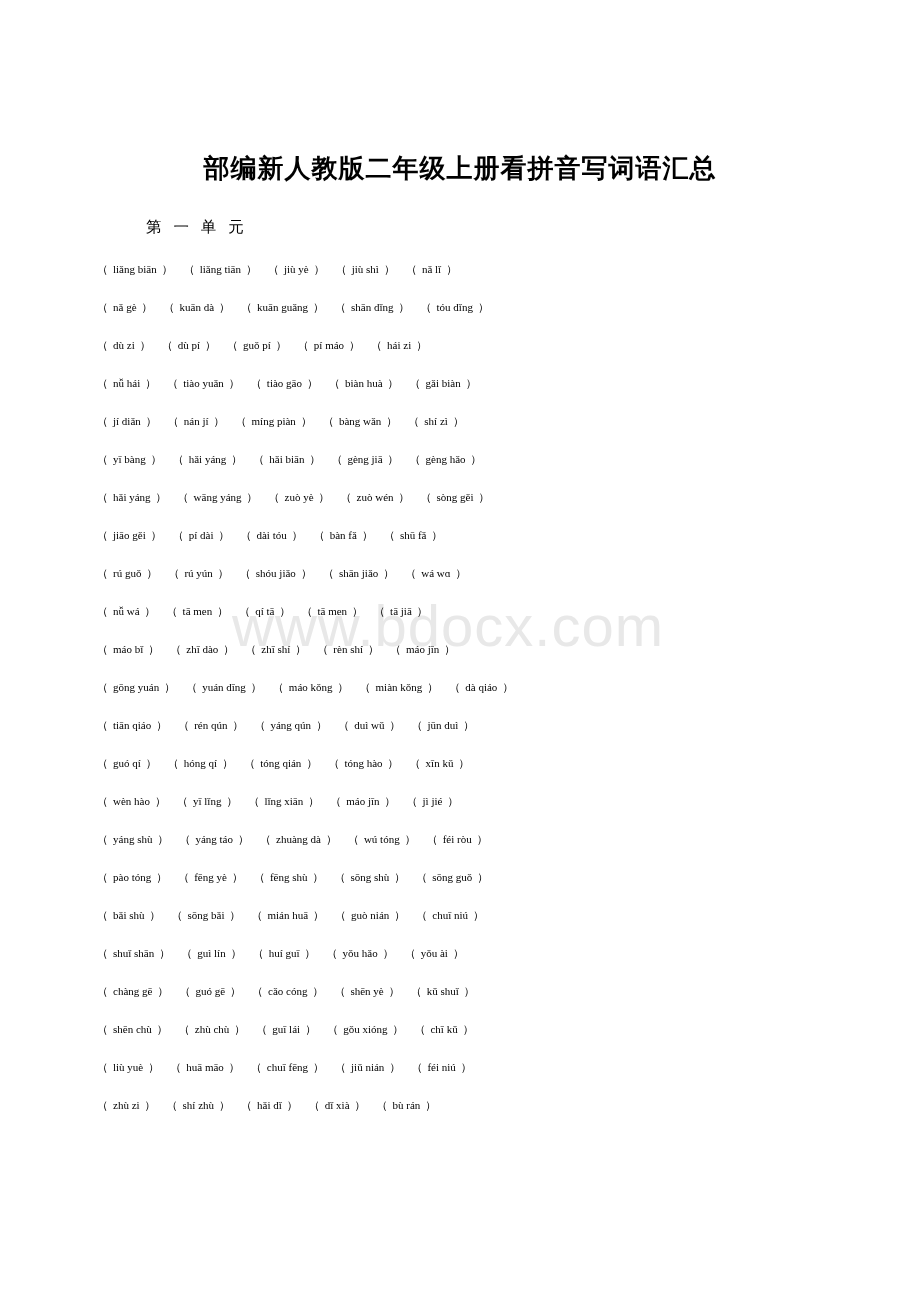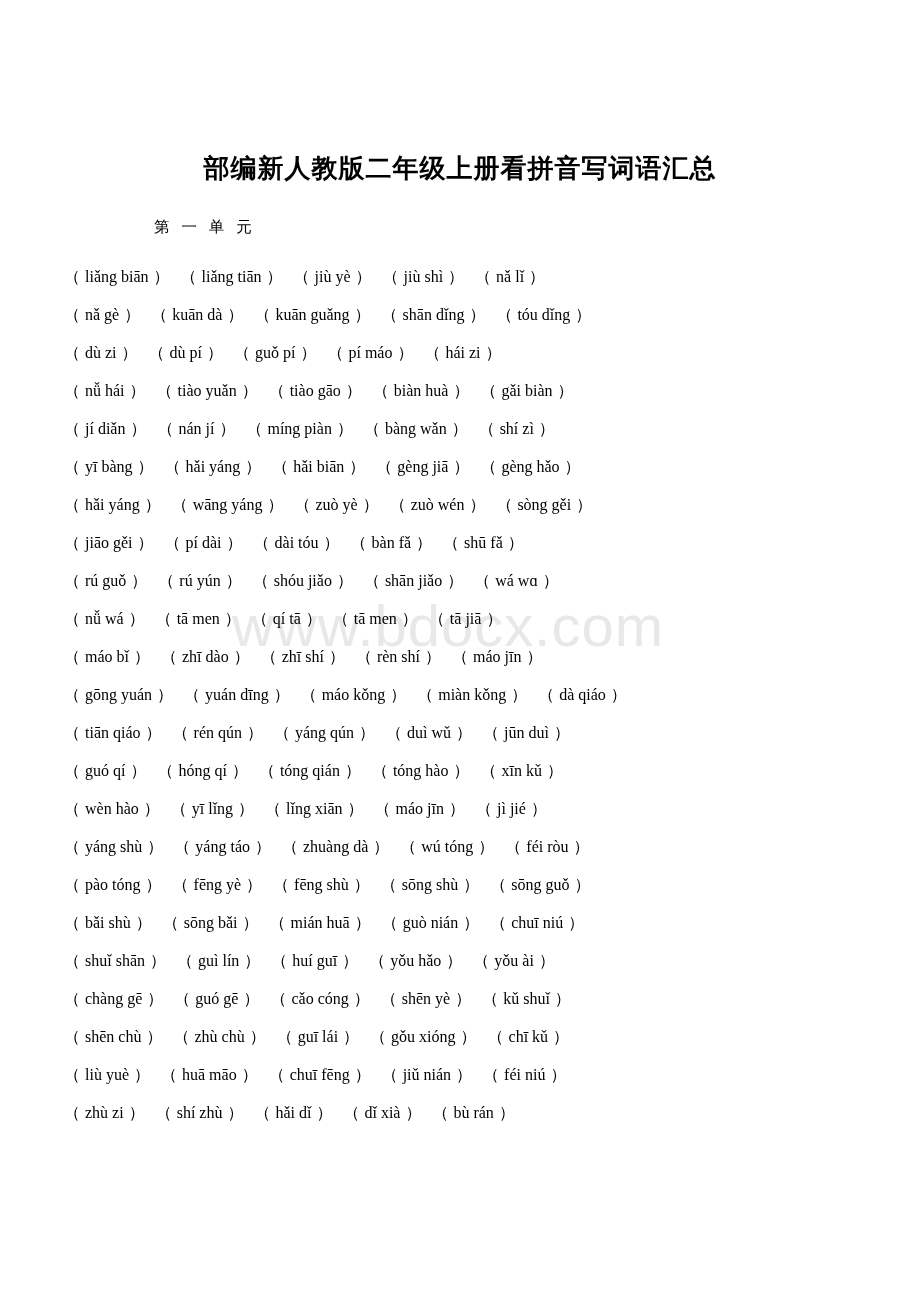--- a/index.html
+++ b/index.html
@@ -44,30 +44,30 @@
     text-align: center;
     font-size: 26px;
     font-weight: bold;
     letter-spacing: 1px;
     margin: 0 0 22px 0;
     line-height: 34px;
     font-family: "Liberation Serif", "DejaVu Serif", serif;
   }
   .unit-heading {
     font-size: 15.5px;
-    margin: 12px;
+    margin: 4px;
     padding-left: 142px;
     line-height: 38px;
     letter-spacing: 4px;
     white-space: nowrap;
   }
   .word-row {
-    font-size: 16px;
+    font-size: 11px;
     line-height: 38px;
-    padding-left: 64px;
+    padding-left: 97px;
     white-space: nowrap;
     margin: 0;
   }
   .word-item {
     display: inline-block;
     margin-right: 11px;
   }
   .paren {
     display: inline-block;
   }

